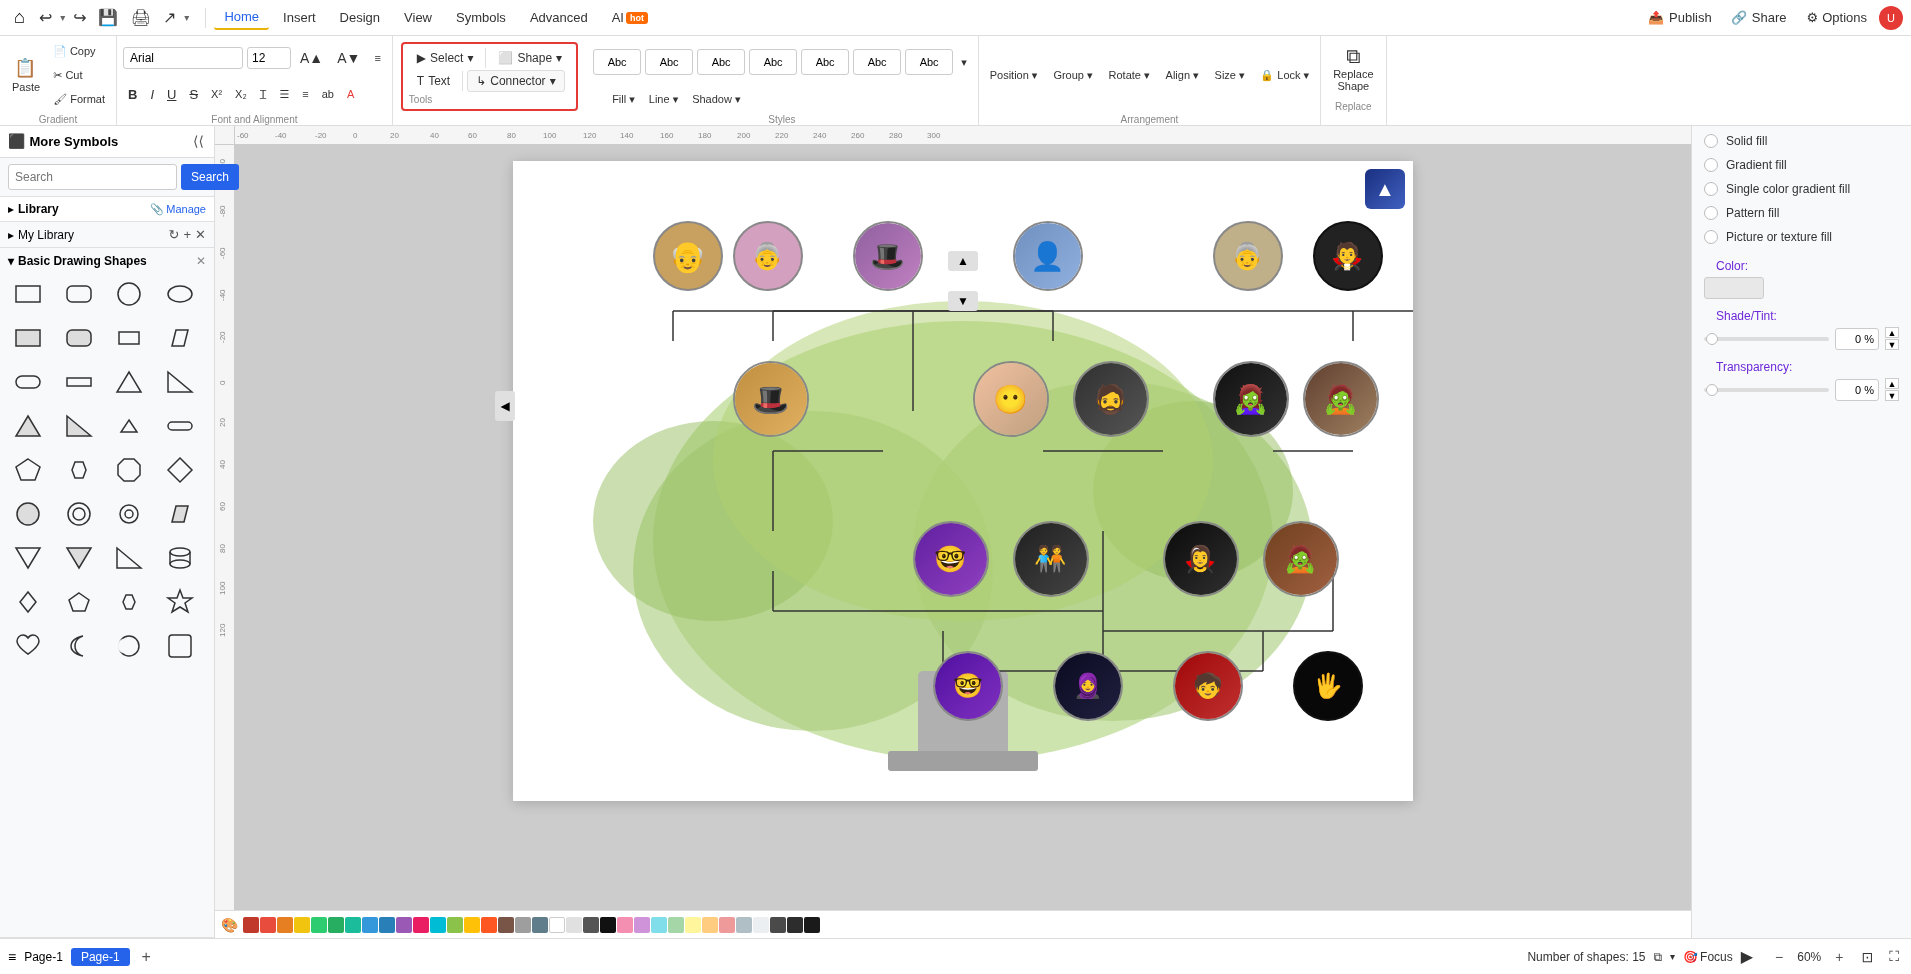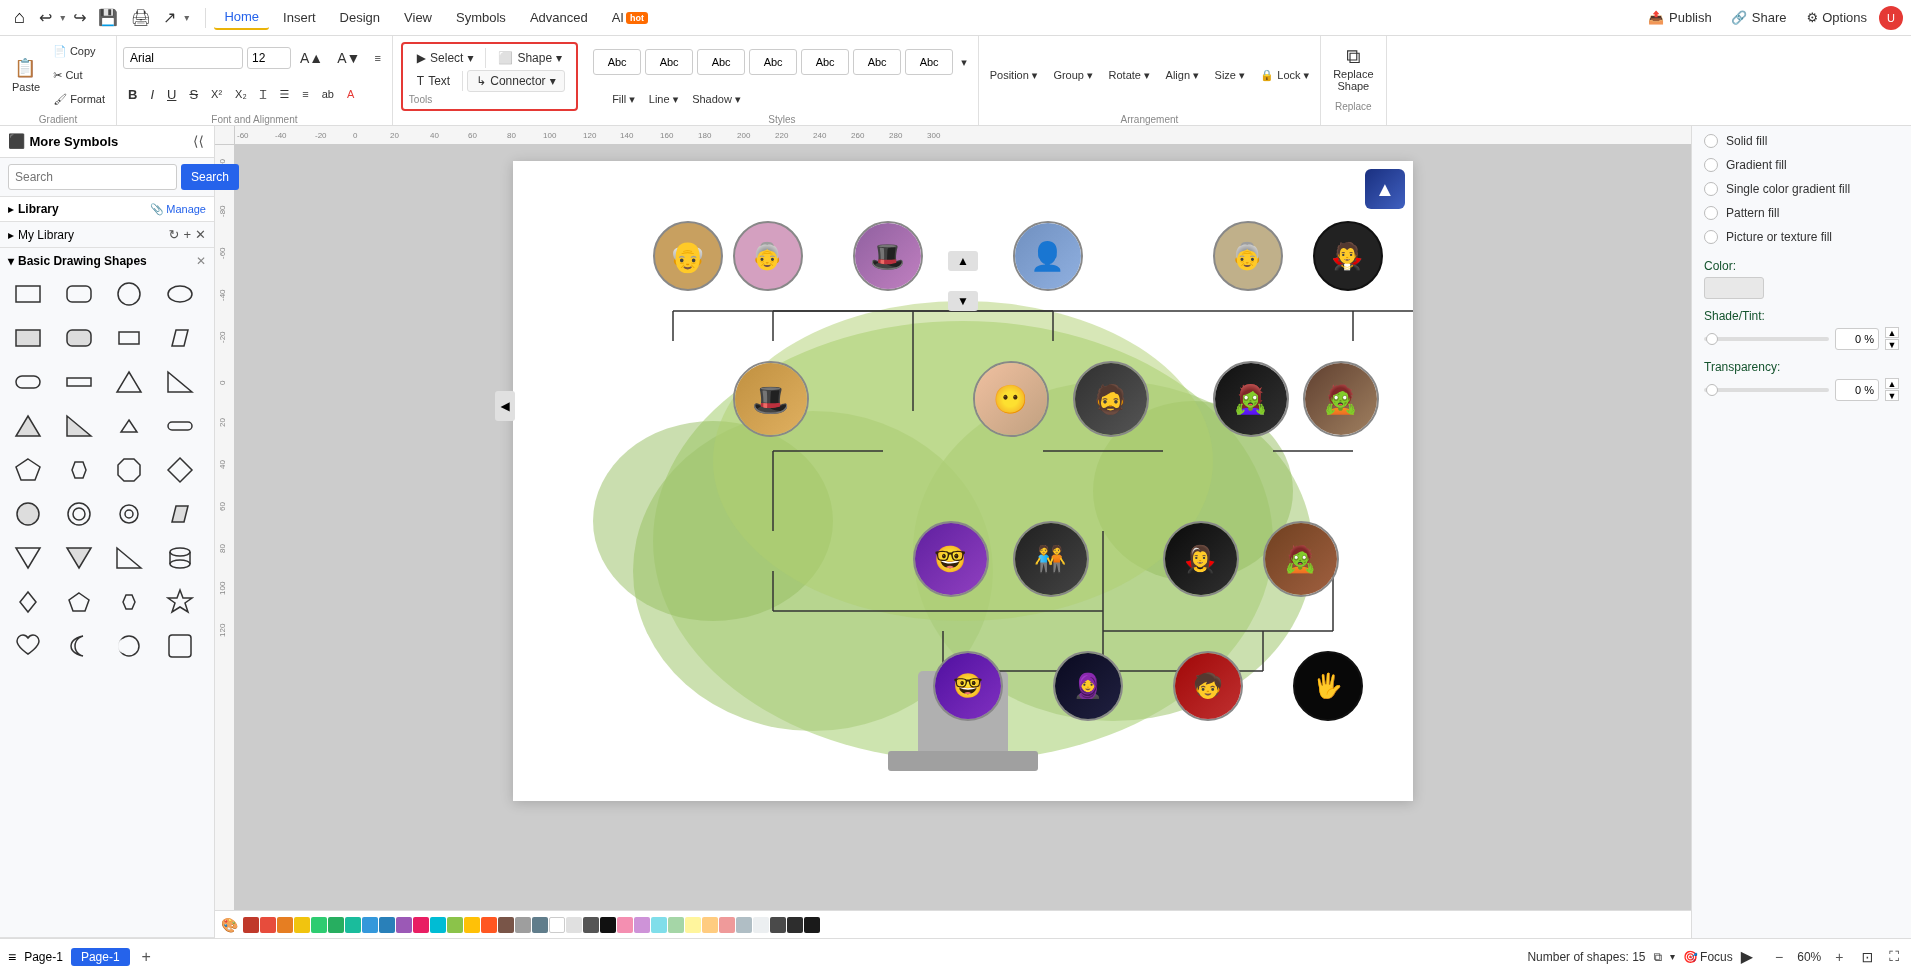--- a/index.html
+++ b/index.html
@@ -106,21 +106,21 @@
     }
     .panel-content { padding: 12px; flex: 1; overflow-y: auto; }
     .fill-option {
       display: flex; align-items: center; gap: 8px; padding: 5px 0; cursor: pointer;
     }
     .fill-radio {
       width: 14px; height: 14px; border-radius: 50%; border: 1.5px solid #bbb;
       background: #fff; flex-shrink: 0;
     }
     .fill-label { font-size: 12px; color: #333; }
-    .panel-section-label { font-size: 12px; color: #14532d; margin: 10px 0 4px 0; font-weight: 500; }
+    .panel-section-label { font-size: 12px; color: #6d28d9; margin: 10px 0 4px 12px; font-weight: 500; }
     .color-display {
       width: 60px; height: 22px; border: 1px solid #ccc; border-radius: 3px;
       background: #e8e8e8; cursor: pointer;
     }
     .slider-row { display: flex; align-items: center; gap: 6px; margin: 4px 0; }
     .slider-track {
       flex: 1; height: 4px; background: #ddd; border-radius: 2px; position: relative;
     }
     .slider-thumb {
       width: 12px; height: 12px; border-radius: 50%; background: #fff;

